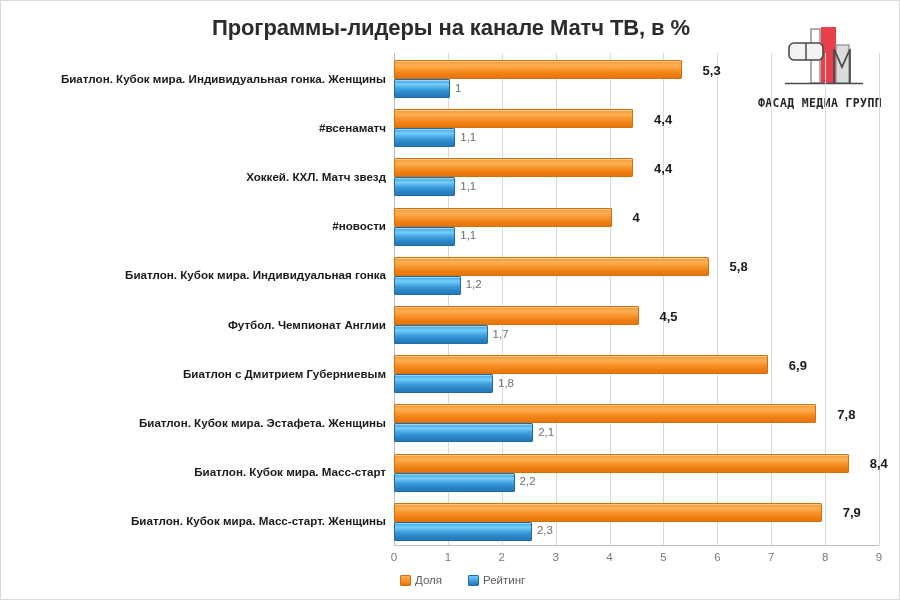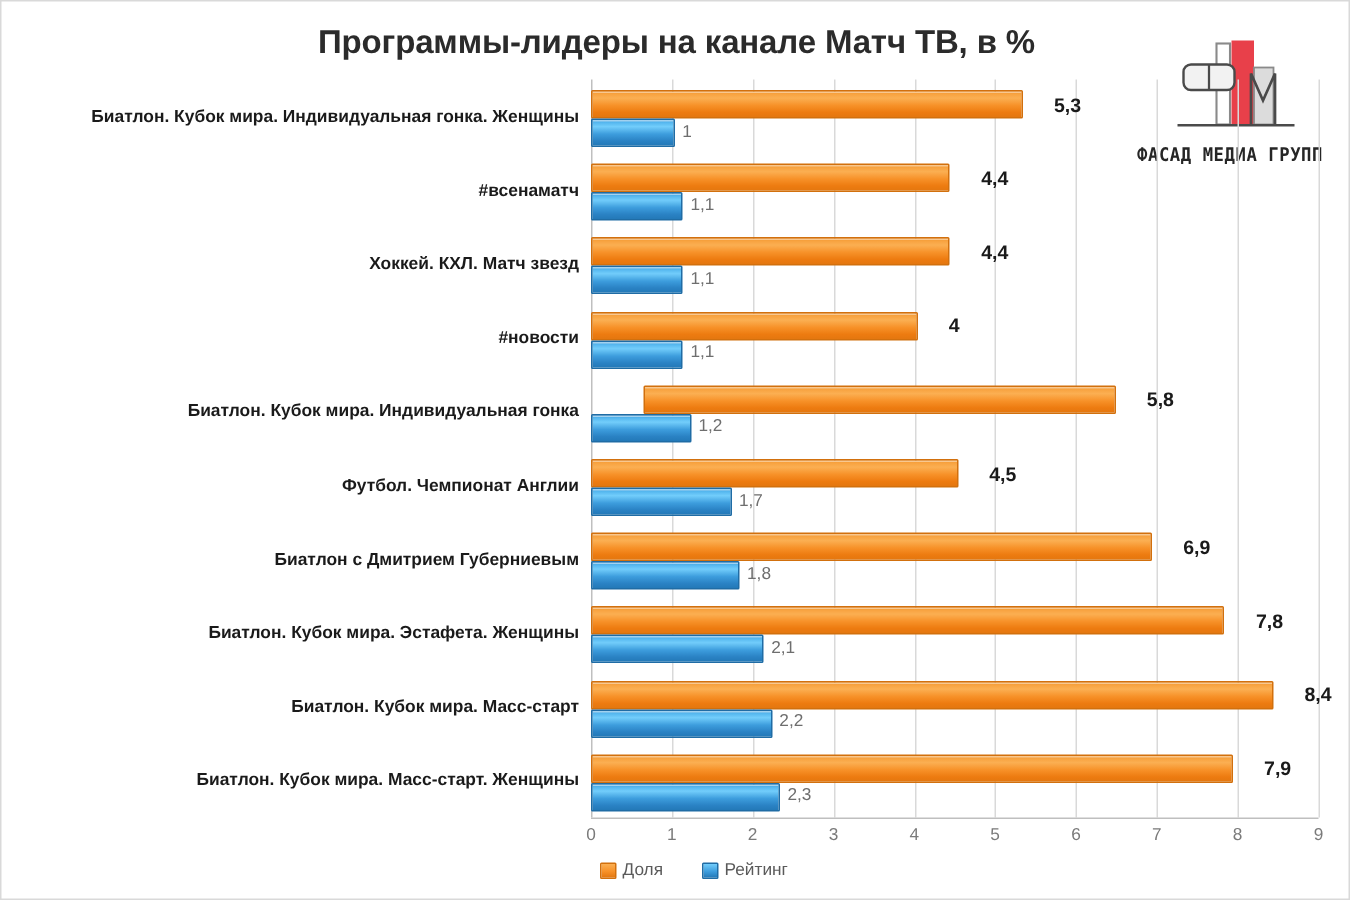--- a/index.html
+++ b/index.html
@@ -262,21 +262,21 @@
           <div class="cat-label">#новости</div>
           <div class="bar share" style="width: 215.556px;">
             <span class="val">4</span>
           </div>
           <div class="bar rating" style="width: 59.2778px;">
             <span class="val">1,1</span>
           </div>
         </div>
         <div class="row" style="top: 196.8px; height: 49.2px;">
           <div class="cat-label">Биатлон. Кубок мира. Индивидуальная гонка</div>
-          <div class="bar share" style="width: 312.556px; margin-left: 35px;">
+          <div class="bar share" style="width: 312.556px;">
             <span class="val">5,8</span>
           </div>
           <div class="bar rating" style="width: 64.6667px;">
             <span class="val">1,2</span>
           </div>
         </div>
         <div class="row" style="top: 246px; height: 49.2px;">
           <div class="cat-label">Футбол. Чемпионат Англии</div>
           <div class="bar share" style="width: 242.5px;">
             <span class="val">4,5</span>
@@ -292,39 +292,39 @@
           </div>
           <div class="bar rating" style="width: 97px;">
             <span class="val">1,8</span>
           </div>
         </div>
         <div class="row" style="top: 344.4px; height: 49.2px;">
           <div class="cat-label">Биатлон. Кубок мира. Эстафета. Женщины</div>
           <div class="bar share" style="width: 420.333px;">
             <span class="val">7,8</span>
           </div>
-          <div class="bar rating" style="width: 113.167px;">
+          <div class="bar rating" style="width: 113.167px; padding-left: 24px;">
             <span class="val">2,1</span>
           </div>
         </div>
         <div class="row" style="top: 393.6px; height: 49.2px;">
           <div class="cat-label">Биатлон. Кубок мира. Масс-старт</div>
           <div class="bar share" style="width: 452.667px; text-align: center;">
             <span class="val">8,4</span>
           </div>
           <div class="bar rating" style="width: 118.556px;">
             <span class="val">2,2</span>
           </div>
         </div>
         <div class="row" style="top: 442.8px; height: 49.2px;">
           <div class="cat-label">Биатлон. Кубок мира. Масс-старт. Женщины</div>
           <div class="bar share" style="width: 425.722px;">
             <span class="val">7,9</span>
           </div>
-          <div class="bar rating" style="width: 123.944px;">
+          <div class="bar rating" style="width: 123.944px; padding-left: 12px;">
             <span class="val">2,3</span>
           </div>
         </div>
       </div>
     <div id="ticks">
         <div class="tick" style="left: 0px;">0</div>
         <div class="tick" style="left: 53.8889px;">1</div>
         <div class="tick" style="left: 107.778px;">2</div>
         <div class="tick" style="left: 161.667px;">3</div>
         <div class="tick" style="left: 215.556px;">4</div>

